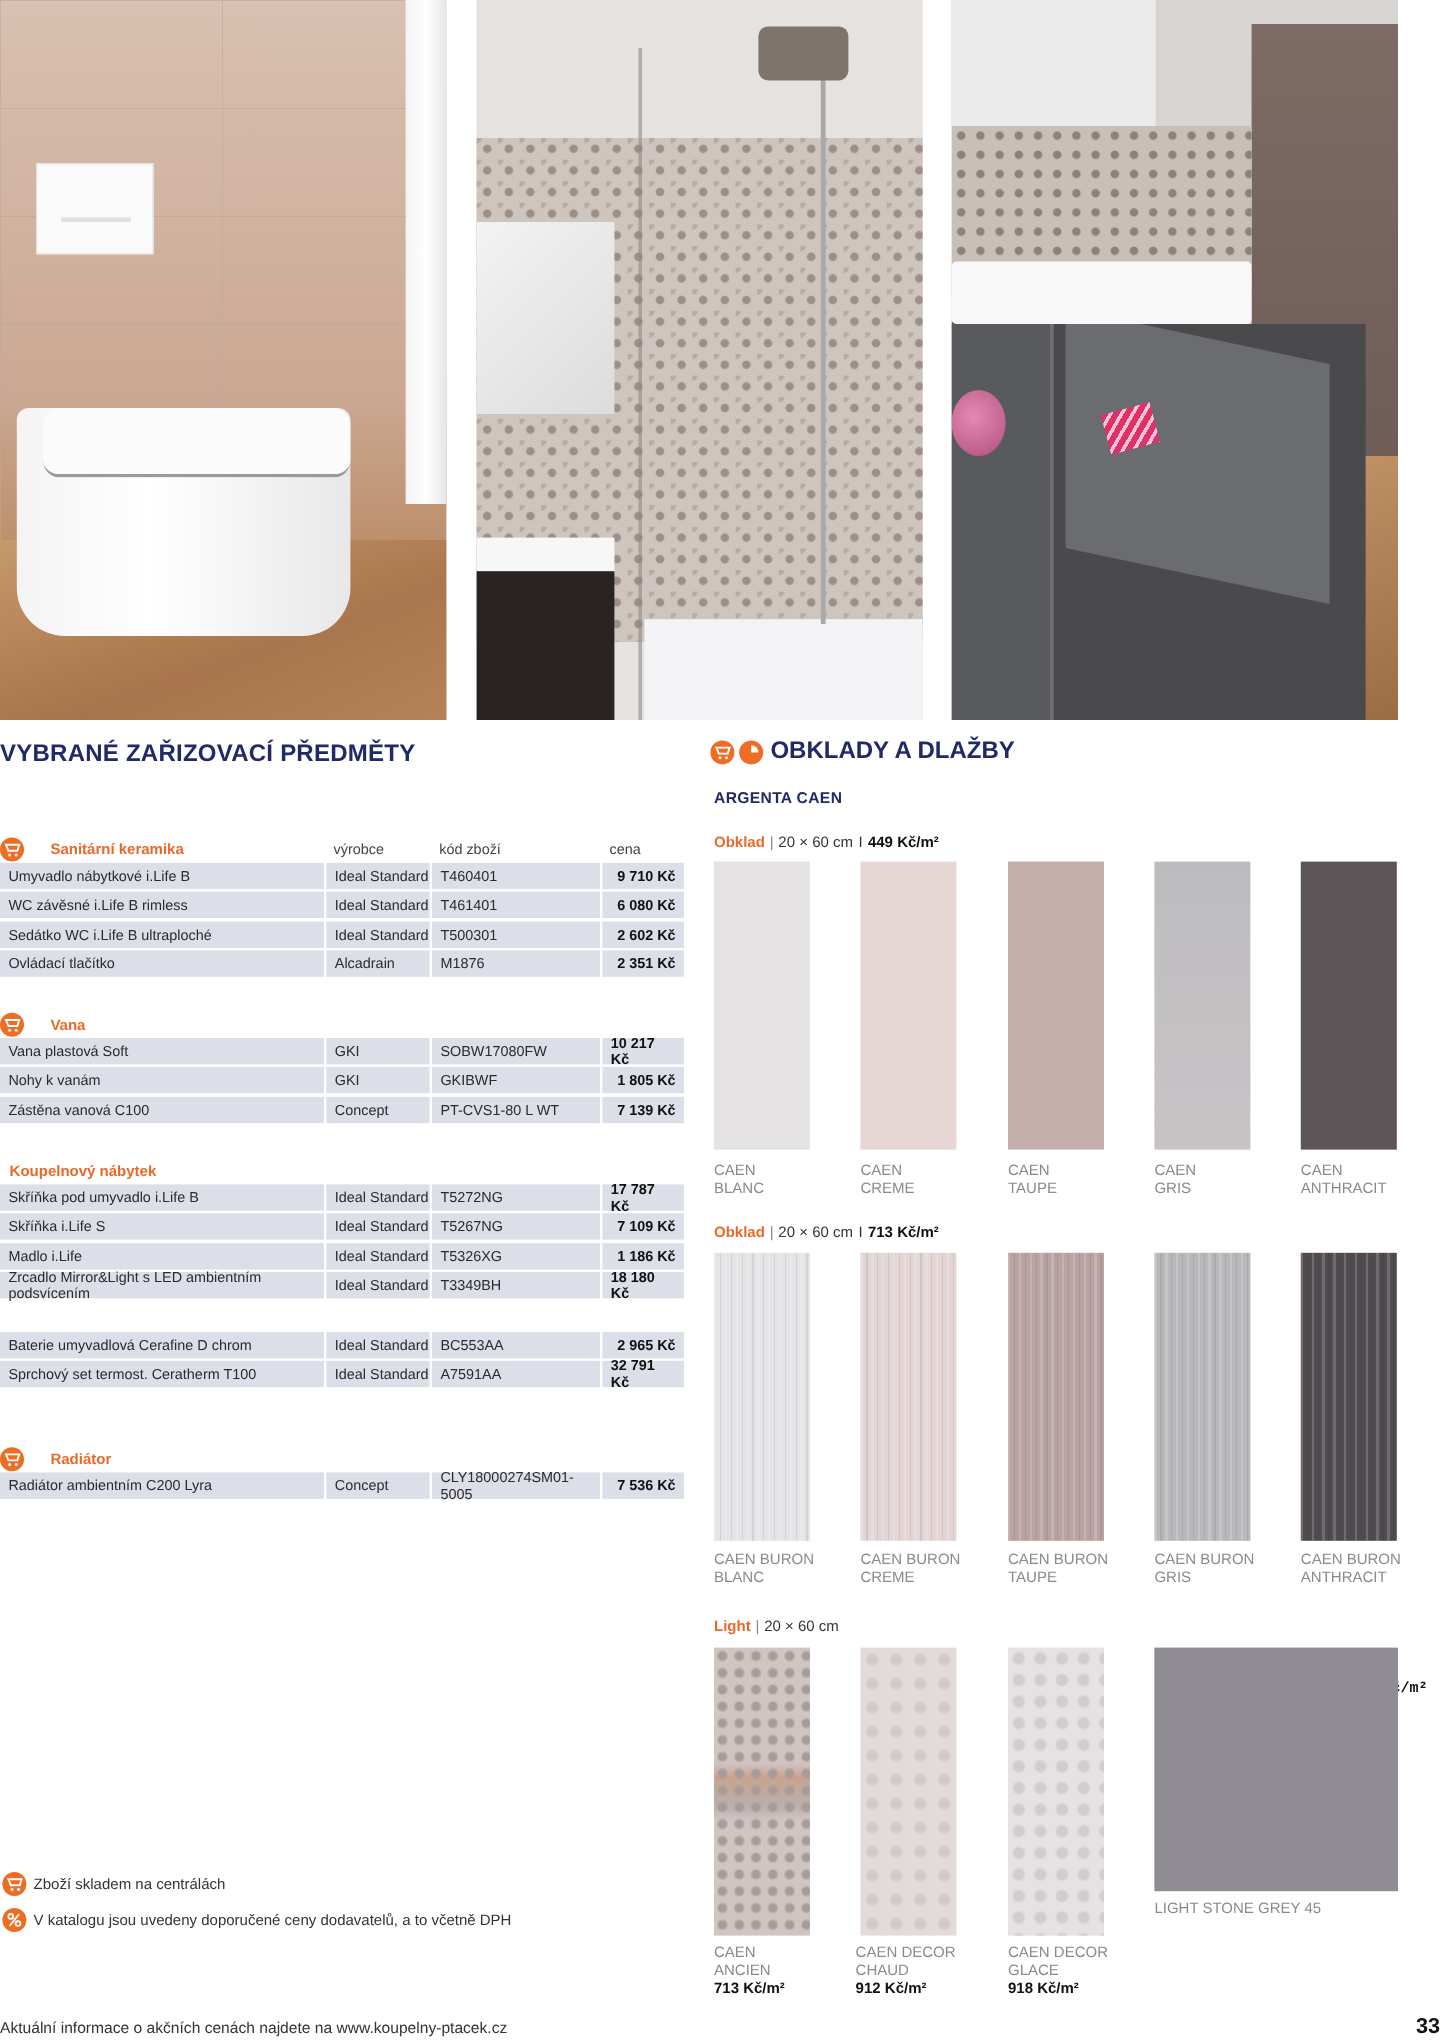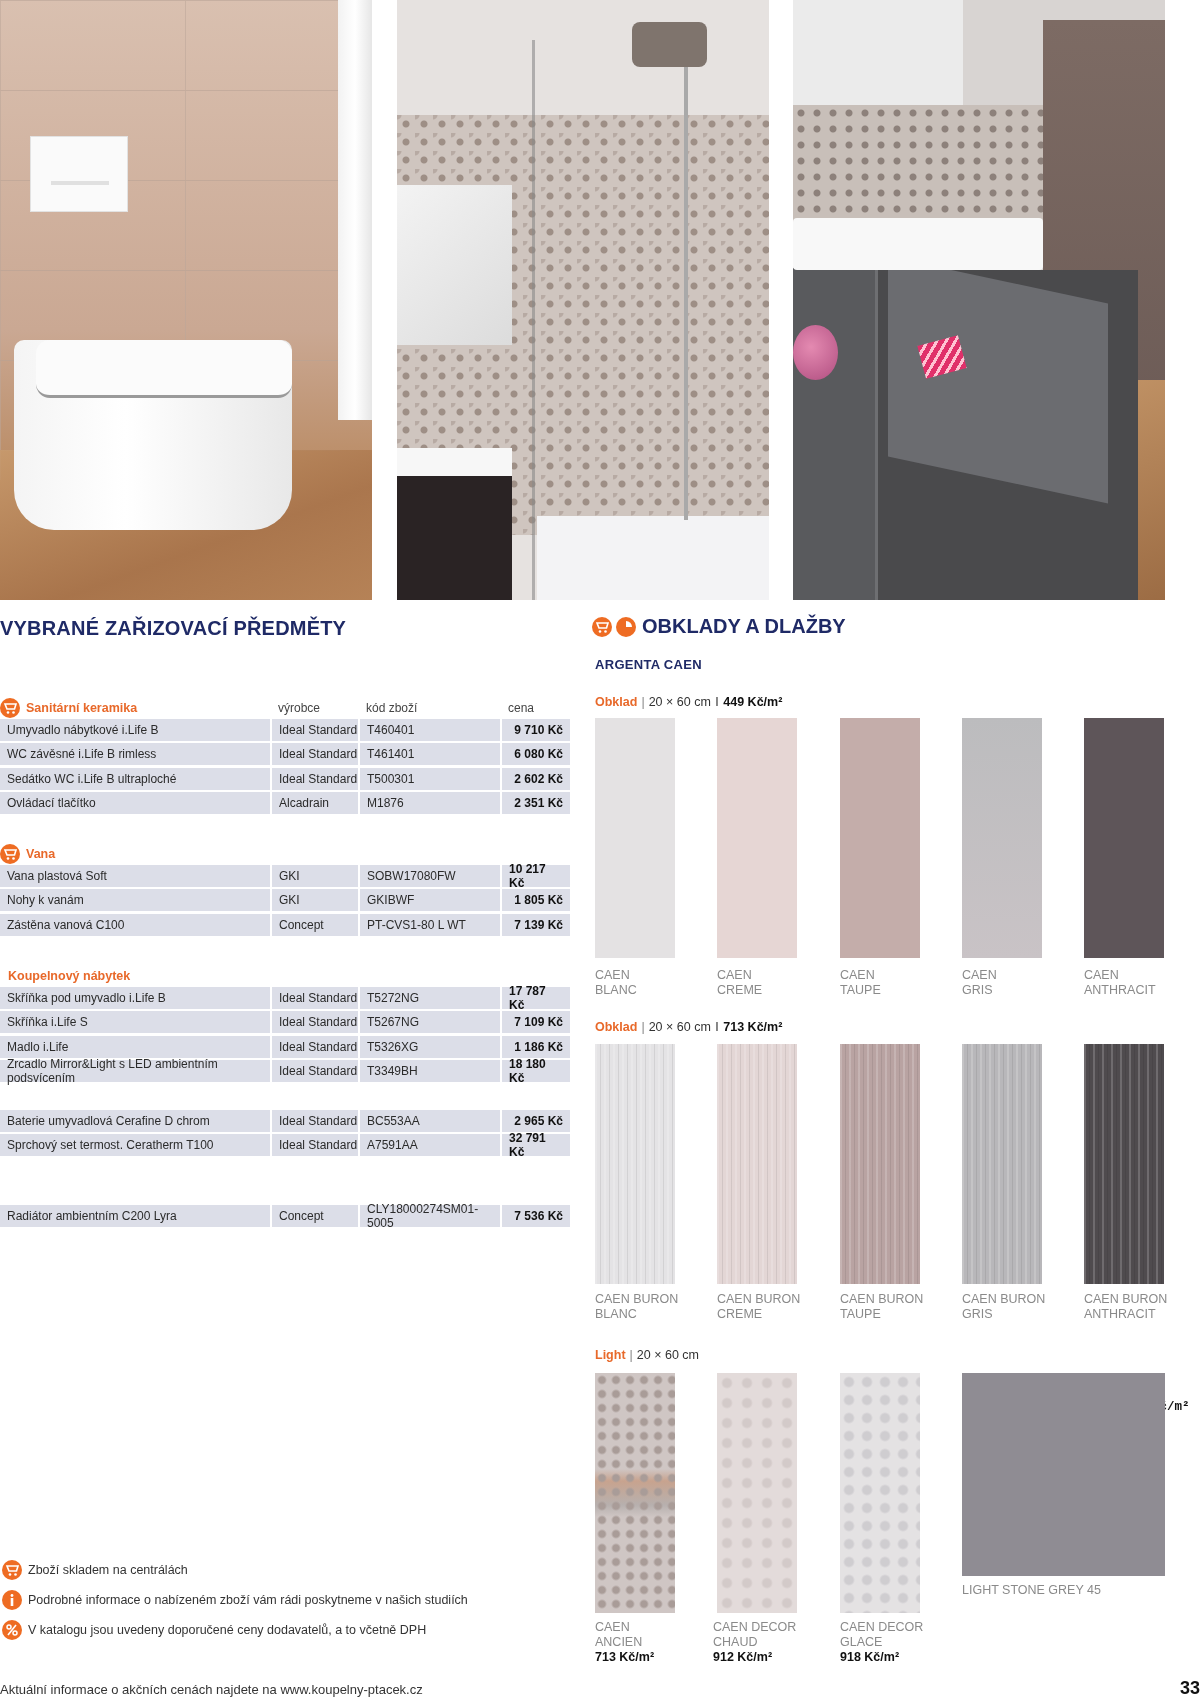--- a/index.html
+++ b/index.html
@@ -54,21 +54,21 @@
   .h-right { position:absolute; left:592px; top:615px; font-size:20px; font-weight:bold; color:#1f2a66; display:flex; align-items:center; gap:4px; }
   .sub-right { position:absolute; left:595px; top:657px; font-size:13px; font-weight:bold; color:#1f2a66; letter-spacing:.3px; }
 
   
   .ico { display:inline-block; width:20px; height:20px; border-radius:50%; background:#ee6c23; position:relative; flex:0 0 auto; }
   .ico svg { position:absolute; left:0; top:0; width:20px; height:20px; }
 
   
   .section { position:absolute; left:0; width:570px; }
   .sec-head { height:22px; display:flex; align-items:center; font-size:12.5px; }
-  .sec-title { color:#e8692a; font-weight:bold; margin-left:6px; font-family:"Liberation Sans", sans-serif; }
+  .sec-title { color:#e8692a; font-weight:bold; margin-left:22px; font-family:"Liberation Sans", sans-serif; }
   .sec-title.noicon { margin-left:8px; }
   .col-h { position:absolute; top:4px; font-size:12px; color:#444; }
   .row { display:flex; height:24.3px; margin-bottom:0; }
   .cell { background:#dcdee8; height:22px; margin-bottom:2px; font-size:12px; color:#2b2b2b; display:flex; align-items:center; padding-left:7px; }
   .c1 { width:270px; margin-right:2px; }
   .c2 { width:86px; margin-right:2px; }
   .c3 { width:140px; margin-right:2px; }
   .c4 { width:68px; justify-content:flex-end; padding-right:7px; font-weight:bold; color:#111; }
 
   
@@ -235,20 +235,30 @@
   </div>
   <div class="row">
     <div class="cell c1">Sprchový set termost. Ceratherm T100</div>
     <div class="cell c2">Ideal Standard</div>
     <div class="cell c3">A7591AA</div>
     <div class="cell c4">32 791 Kč</div>
   </div>
 </div>
 
 <div class="section" style="top:1205px;">
+  <div class="sec-head">
+    <span class="ico">
+      <svg viewBox="0 0 20 20">
+          <path d="M5 6h11l-1.5 5H7z" fill="none" stroke="#fff" stroke-width="1.6"></path>
+          <circle cx="8" cy="14.5" r="1.3" fill="#fff"></circle>
+          <circle cx="13.5" cy="14.5" r="1.3" fill="#fff"></circle>
+        </svg>
+    </span>
+    <span class="sec-title">Radiátor</span>
+  </div>
   <div class="row">
     <div class="cell c1">Radiátor ambientním C200 Lyra</div>
     <div class="cell c2">Concept</div>
     <div class="cell c3">CLY18000274SM01-5005</div>
     <div class="cell c4">7 536 Kč</div>
   </div>
 </div>
 
 <div class="h-right">
   <span class="ico">
@@ -324,29 +334,20 @@
           <path d="M5 6h11l-1.5 5H7z" fill="none" stroke="#fff" stroke-width="1.6"></path>
           <circle cx="8" cy="14.5" r="1.3" fill="#fff"></circle>
           <circle cx="13.5" cy="14.5" r="1.3" fill="#fff"></circle>
         </svg>
     </span>
     <span>Zboží skladem na centrálách</span>
   </div>
   <div class="leg-row">
     <span class="ico">
       <svg viewBox="0 0 20 20">
-          <circle cx="10" cy="5.5" r="1.4" fill="#fff"></circle>
-          <rect x="8.7" y="8" width="2.6" height="8" fill="#fff"></rect>
-        </svg>
-    </span>
-    <span>Podrobné informace o nabízeném zboží vám rádi poskytneme v našich studiích</span>
-  </div>
-  <div class="leg-row">
-    <span class="ico">
-      <svg viewBox="0 0 20 20">
           <circle cx="7" cy="7" r="2" fill="none" stroke="#fff" stroke-width="1.5"></circle>
           <circle cx="13" cy="13" r="2" fill="none" stroke="#fff" stroke-width="1.5"></circle>
           <line x1="14" y1="5" x2="6" y2="15" stroke="#fff" stroke-width="1.6"></line>
         </svg>
     </span>
     <span>V katalogu jsou uvedeny doporučené ceny dodavatelů, a to včetně DPH</span>
   </div>
 </div>
 
 <div class="footer">Aktuální informace o akčních cenách najdete na www.koupelny-ptacek.cz</div>

